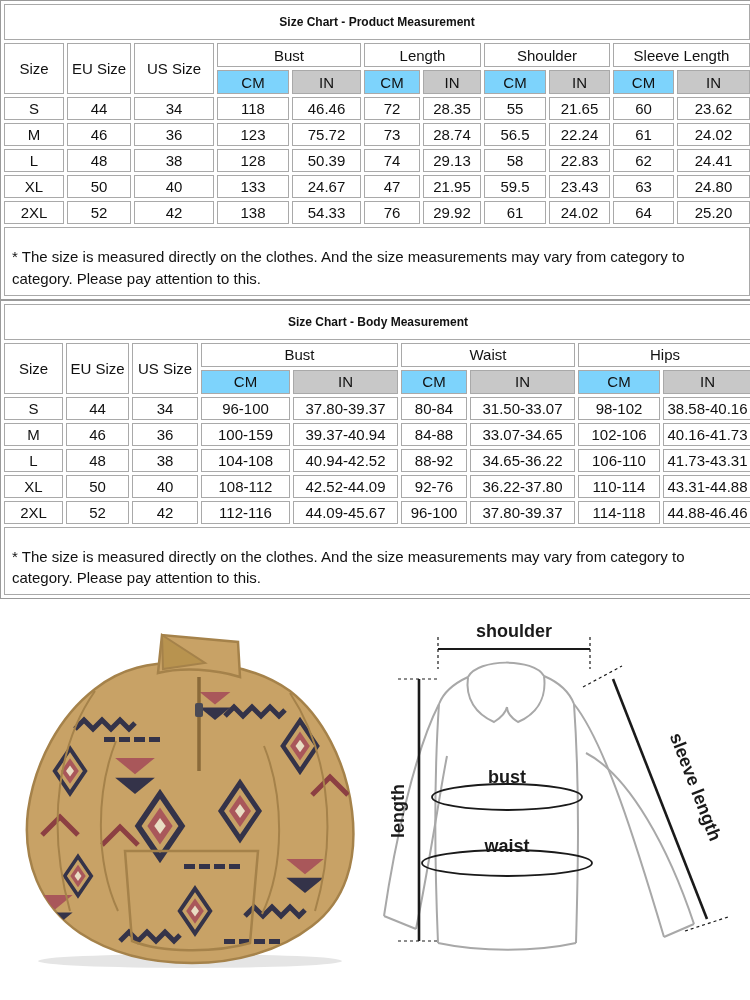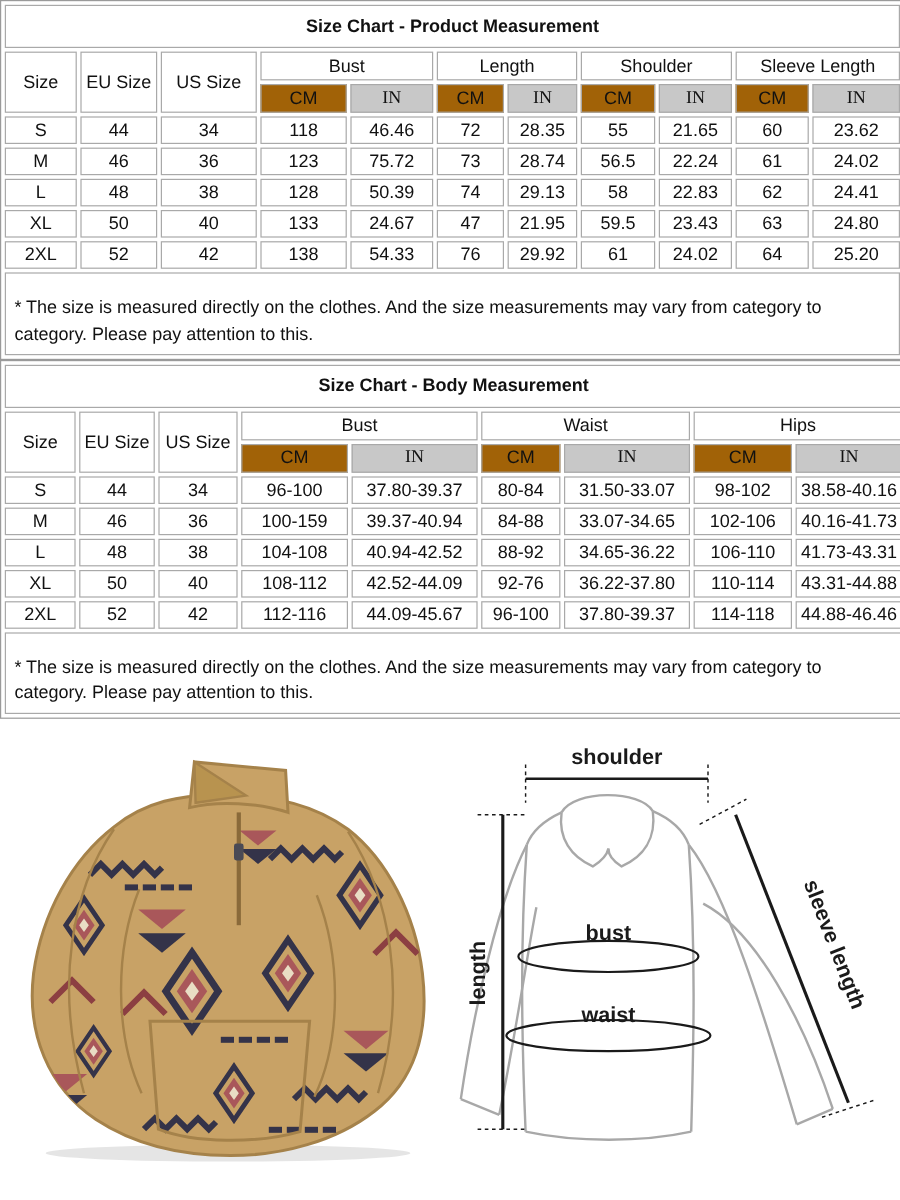--- a/index.html
+++ b/index.html
@@ -27,26 +27,26 @@
     vertical-align: middle;
     font-size: 15px;
     font-weight: normal;
     padding: 1px 2px;
     background: #fff;
     overflow: hidden;
     white-space: nowrap;
   }
   table.size-table th.title-cell {
     font-weight: bold;
-    font-size: 15px;
+    font-size: 12px;
     height: 36px;
   }
   table.size-table th.grp { height: 24px; }
-  table.size-table th.cm { background: #a16207; height: 24px; text-align: center; }
-  table.size-table th.in { background: #c8c8c8; height: 24px; font-family: Liberation Serif, serif; }
+  table.size-table th.cm { background: #7dd3fc; height: 24px; text-align: center; }
+  table.size-table th.in { background: #c8c8c8; height: 24px; }
   table.size-table tbody td { height: 23px; }
   table.size-table td.note {
     text-align: left;
     white-space: normal;
     font-size: 15px;
     line-height: 1.45;
     padding: 18px 7px 5px 7px;
     height: 48px;
   }
   .tbl-product { margin-top: 20px; }

